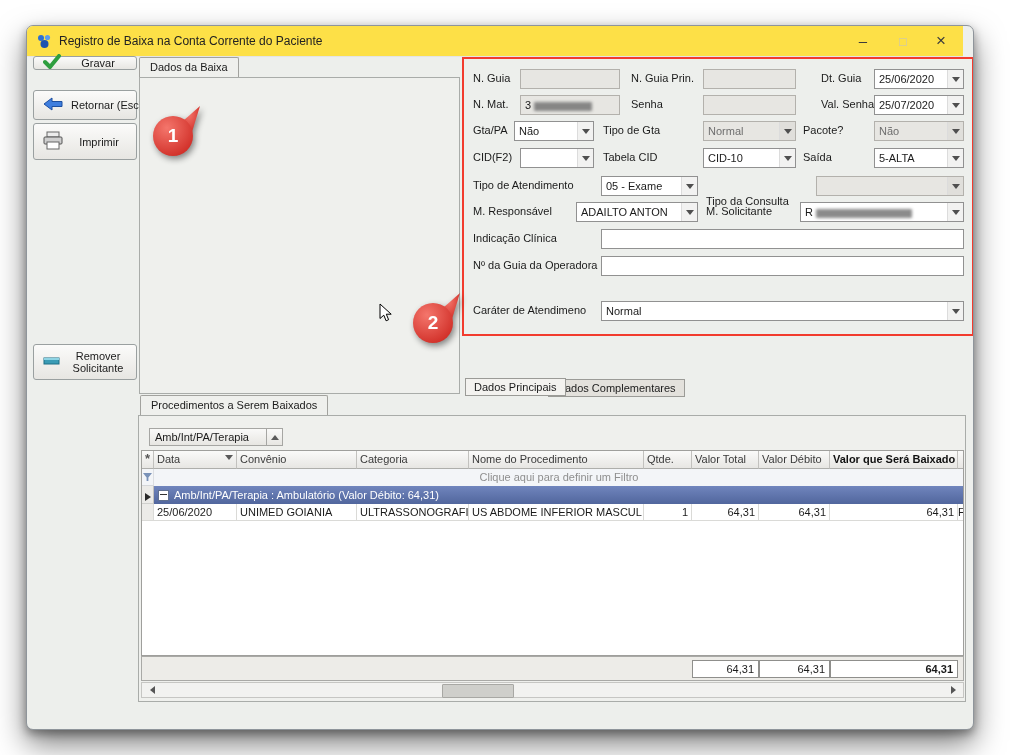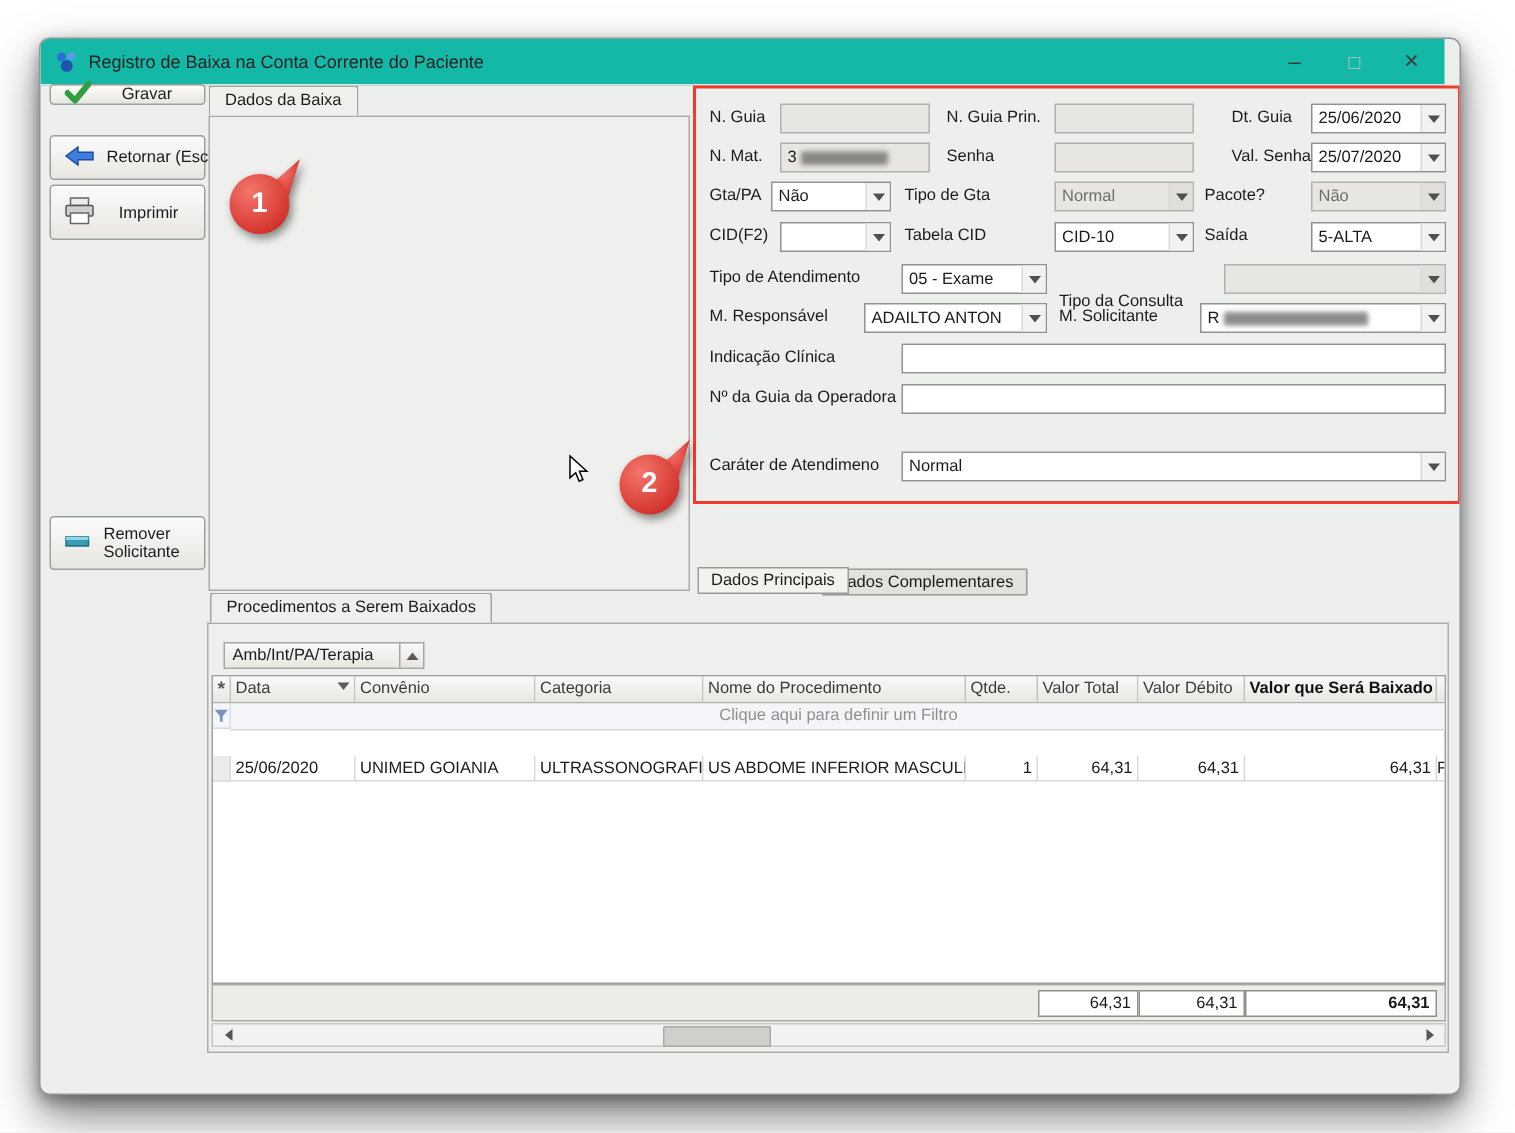--- a/index.html
+++ b/index.html
@@ -2,36 +2,36 @@
 <html><head>
 <meta charset="utf-8">
 <style>
   html,body{margin:0;padding:0}
   body{width:1010px;height:755px;background:#ffffff;font-family:"Liberation Sans","DejaVu Sans",sans-serif;font-size:11px;color:#1b1b1b;position:relative;overflow:hidden}
 
   .window{position:absolute;left:26px;top:25px;width:946px;height:703px;background:#edefec;border:1px solid #8f959b;border-radius:7px;
           box-shadow:0 14px 30px rgba(0,0,0,.5),0 4px 10px rgba(0,0,0,.35);overflow:hidden}
 
   
-  .titlebar{position:absolute;left:0;top:0;right:10px;height:30px;background:#14b8a6;border-bottom:1px solid #e4e4e4}
+  .titlebar{position:absolute;left:0;top:0;right:10px;height:30px;background:#fde047;border-bottom:1px solid #e4e4e4}
   .appicon{position:absolute;left:9px;top:7px;width:16px;height:16px}
   .title{position:absolute;left:32px;top:8px;font-size:12px;color:#222;white-space:nowrap}
   .winbtn{position:absolute;top:3px;width:32px;height:24px;text-align:center;line-height:24px;font-size:14px;color:#3c3c3c;cursor:default}
   .winbtn.min{right:84px}
   .winbtn.min::after{content:"–";font-size:15px}
   .winbtn.max{right:44px;color:#c3c3c3}
   .winbtn.max::after{content:"□";font-size:13px}
   .winbtn.close{right:6px}
   .winbtn.close::after{content:"×";font-size:17px}
 
   
   .sbtn{position:absolute;left:6px;width:104px;background:linear-gradient(#fbfbfa,#e7e6e2);border:1px solid #9aa0a0;border-radius:3px;
         display:flex;align-items:center;gap:8px;padding:0 9px;box-sizing:border-box;cursor:default}
   .sbtn .lblin{flex:1;text-align:center;white-space:nowrap}
-  .twoline{flex:1;line-height:12px}
+  .twoline{flex:1;text-align:center;line-height:12px}
   .twoline span{display:block}
 
   
   .lbl{position:absolute;white-space:nowrap;line-height:13px}
   .red{color:#c00000;font-weight:bold}
   .combo{position:absolute;height:20px;background:#fff;border:1px solid #919191;display:flex;align-items:stretch;box-sizing:border-box}
   .combo .cv{flex:1;padding:0 4px;line-height:18px;overflow:hidden;white-space:nowrap}
   .combo .ca{width:15px;display:flex;align-items:center;justify-content:center;border-left:1px solid #dcdcdc;background:#f2f2f1}
   .combo .ca::after{content:"";width:0;height:0;border:4px solid transparent;border-top:5px solid #4f4f4f;margin-top:5px}
   .combo.dis{background:#e7e6e2;border-color:#b3b1ac;color:#6e6e6e}
@@ -345,20 +345,29 @@
 
       <div class="grow gfilter">
         <div class="gc w0">
           <svg width="9" height="9" viewBox="0 0 10 10">
               <path d="M0 0 H10 L6 5 V9 H4 V5 Z" fill="#7a92b8"></path>
             </svg>
         </div>
         <div class="frest">Clique aqui para definir um Filtro</div>
       </div>
 
+      <div class="grow growgroup">
+        <div class="gc w0 gut">
+            <span class="tri-right"></span>
+          </div>
+        <div class="grp">
+          <span class="colbox"></span>
+          <span>Amb/Int/PA/Terapia : Ambulatório (Valor Débito: 64,31)</span>
+        </div>
+      </div>
 
       <div class="grow growdata">
         <div class="gc w0 gut"></div>
         <div class="gc w1">25/06/2020</div>
         <div class="gc w2">UNIMED GOIANIA</div>
         <div class="gc w3">ULTRASSONOGRAFI</div>
         <div class="gc w4">US ABDOME INFERIOR MASCULINO</div>
         <div class="gc w5 numr">1</div>
         <div class="gc w6 numr">64,31</div>
         <div class="gc w7 numr">64,31</div>

